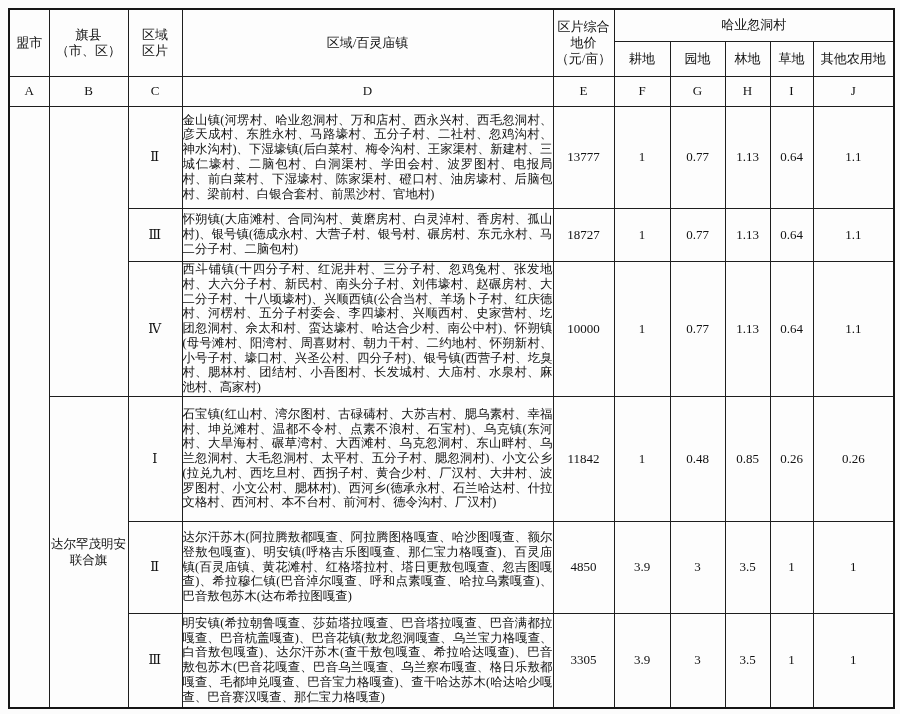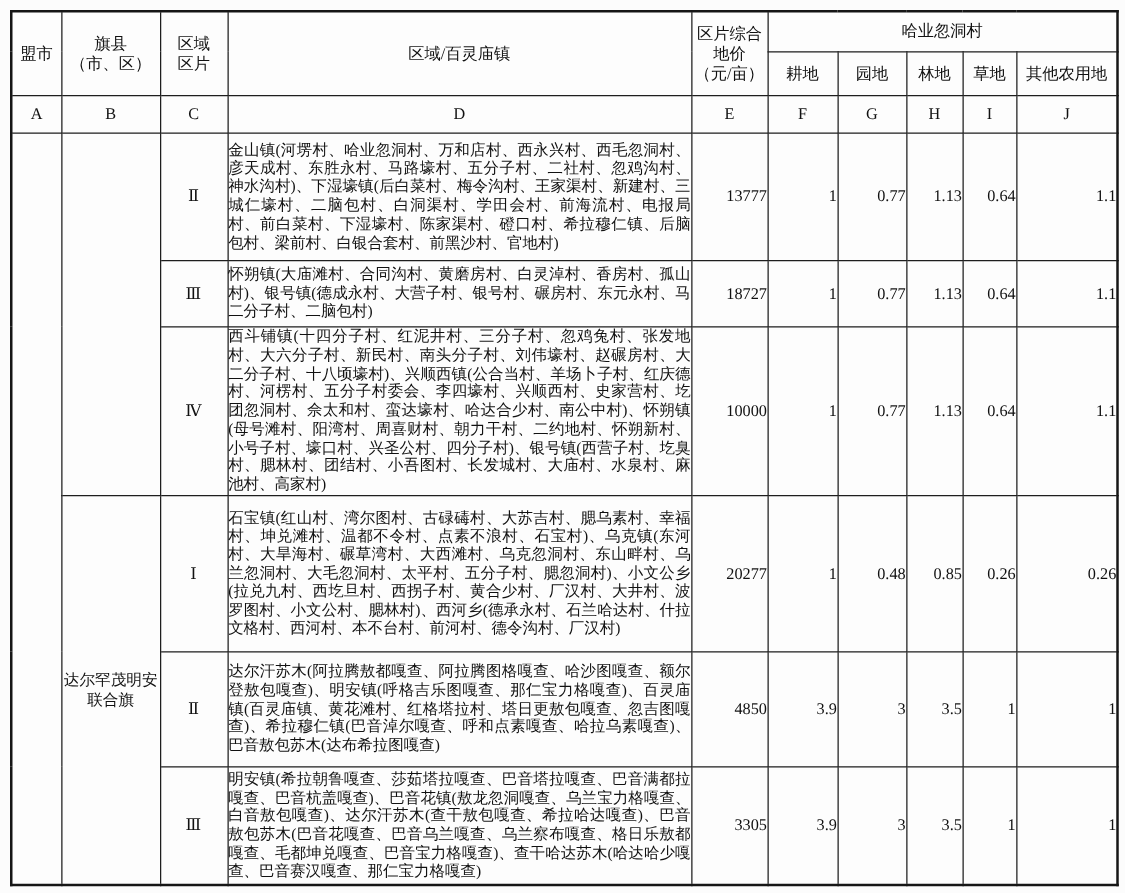--- a/index.html
+++ b/index.html
@@ -48,21 +48,21 @@
     margin-left:20px;
   }
   .desc{
     text-align:justify;
     font-size:12.4px;
     line-height:14.8px;
     padding:1px 3px 1px 4px;
     vertical-align:middle;
   }
   .num{
-    text-align:right;
+    text-align:center;
     font-size:13px;
   }
 </style>
 </head>
 <body>
 
 <table class="doc">
   <colgroup>
     <col style="width:40px">
       <col style="width:79px">
@@ -106,21 +106,21 @@
       <td class="letter">H</td>
       <td class="letter">I</td>
       <td class="letter">J</td>
     </tr>
   </thead>
   <tbody>
     <tr style="height:102px">
       <td class="county" rowspan="6"></td>
       <td class="county" rowspan="3"></td>
       <td class="zone">Ⅱ</td>
-      <td class="desc">金山镇(河塄村、哈业忽洞村、万和店村、西永兴村、西毛忽洞村、彦天成村、东胜永村、马路壕村、五分子村、二社村、忽鸡沟村、神水沟村)、下湿壕镇(后白菜村、梅令沟村、王家渠村、新建村、三城仁壕村、二脑包村、白洞渠村、学田会村、前海流村、电报局村、前白菜村、下湿壕村、陈家渠村、磴口村、希拉穆仁镇、后脑包村、梁前村、白银合套村、前黑沙村、官地村)</td>
+      <td class="desc">金山镇(河塄村、哈业忽洞村、万和店村、西永兴村、西毛忽洞村、彦天成村、东胜永村、马路壕村、五分子村、二社村、忽鸡沟村、神水沟村)、下湿壕镇(后白菜村、梅令沟村、王家渠村、新建村、三城仁壕村、二脑包村、白洞渠村、学田会村、波罗图村、电报局村、前白菜村、下湿壕村、陈家渠村、磴口村、油房壕村、后脑包村、梁前村、白银合套村、前黑沙村、官地村)</td>
       <td class="num">13777</td>
       <td class="num">1</td>
       <td class="num">0.77</td>
       <td class="num">1.13</td>
       <td class="num">0.64</td>
       <td class="num">1.1</td>
     </tr>
     <tr style="height:53px">
       <td class="zone">Ⅲ</td>
       <td class="desc">怀朔镇(大庙滩村、合同沟村、黄磨房村、白灵淖村、香房村、孤山村)、银号镇(德成永村、大营子村、银号村、碾房村、东元永村、马二分子村、二脑包村)</td>
@@ -138,21 +138,21 @@
       <td class="num">1</td>
       <td class="num">0.77</td>
       <td class="num">1.13</td>
       <td class="num">0.64</td>
       <td class="num">1.1</td>
     </tr>
     <tr style="height:125px">
       <td class="county" rowspan="3">达尔罕茂明安联合旗</td>
       <td class="zone">Ⅰ</td>
       <td class="desc">石宝镇(红山村、湾尔图村、古碌碡村、大苏吉村、腮乌素村、幸福村、坤兑滩村、温都不令村、点素不浪村、石宝村)、乌克镇(东河村、大旱海村、碾草湾村、大西滩村、乌克忽洞村、东山畔村、乌兰忽洞村、大毛忽洞村、太平村、五分子村、腮忽洞村)、小文公乡(拉兑九村、西圪旦村、西拐子村、黄合少村、厂汉村、大井村、波罗图村、小文公村、腮林村)、西河乡(德承永村、石兰哈达村、什拉文格村、西河村、本不台村、前河村、德令沟村、厂汉村)</td>
-      <td class="num">20277</td>
+      <td class="num">11842</td>
       <td class="num">1</td>
       <td class="num">0.48</td>
       <td class="num">0.85</td>
       <td class="num">0.26</td>
       <td class="num">0.26</td>
     </tr>
     <tr style="height:92px">
       <td class="zone">Ⅱ</td>
       <td class="desc">达尔汗苏木(阿拉腾敖都嘎查、阿拉腾图格嘎查、哈沙图嘎查、额尔登敖包嘎查)、明安镇(呼格吉乐图嘎查、那仁宝力格嘎查)、百灵庙镇(百灵庙镇、黄花滩村、红格塔拉村、塔日更敖包嘎查、忽吉图嘎查)、希拉穆仁镇(巴音淖尔嘎查、呼和点素嘎查、哈拉乌素嘎查)、巴音敖包苏木(达布希拉图嘎查)</td>
       <td class="num">4850</td>

